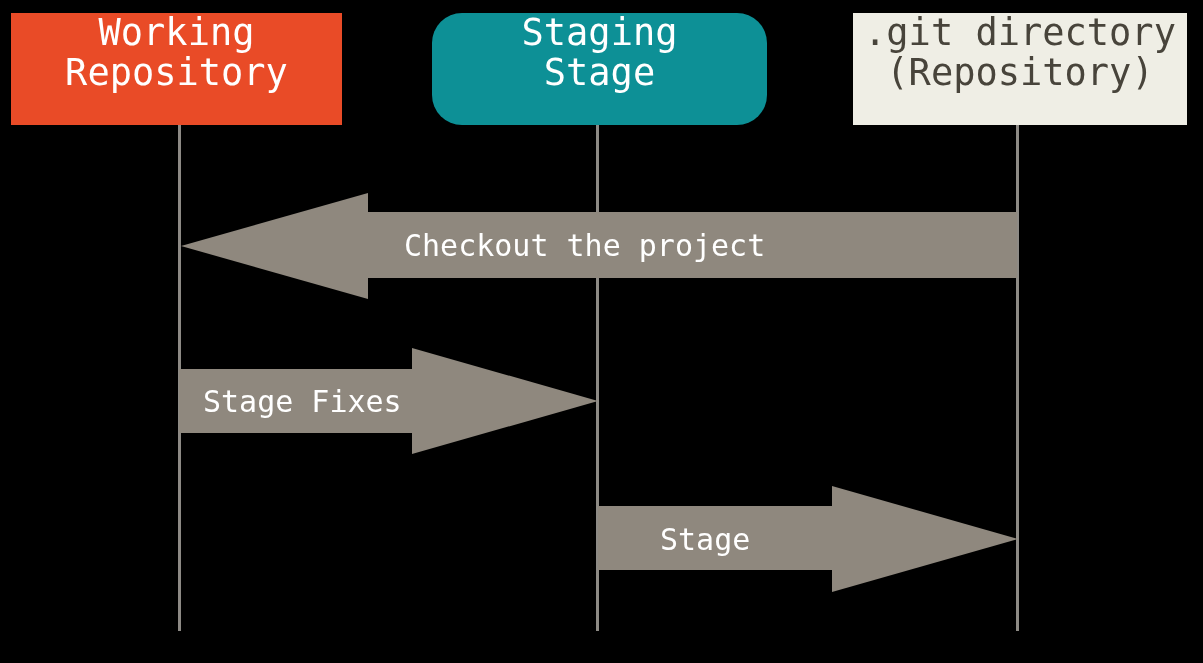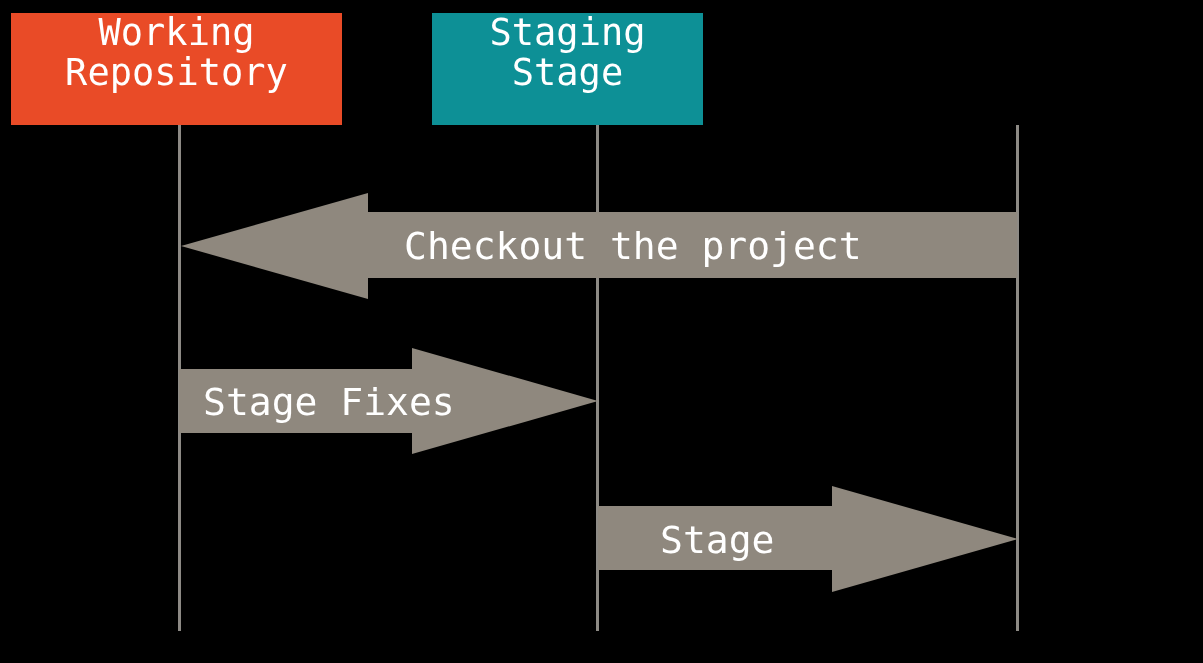--- a/index.html
+++ b/index.html
@@ -38,21 +38,21 @@
     display: flex;
     flex-direction: column;
     align-items: center;
     justify-content: flex-start;
     font-size: 37px;
     line-height: 40px;
     text-align: center;
     white-space: pre;
   }
   .box.wd  { left: 11px;  width: 331px; background: var(--working-directory-bg, #e94b27); color: var(--box-text, #fff); }
-  .box.sa  { left: 432px; width: 271px; background: var(--staging-area-bg, #0d9096);     color: var(--box-text, #fff); }
+  .box.sa  { left: 432px; width: 335px; background: var(--staging-area-bg, #0d9096);     color: var(--box-text, #fff); border-radius: 30px; }
   .box.git { left: 853px; width: 334px; background: var(--git-directory-bg, #efeee5);    color: var(--git-directory-text, #48443b); }
 
   
   .arrow-part { position: absolute; z-index: 2; }
   .shaft { background: var(--arrow-fill, #8f887e); }
 
   .head-left, .head-right {
     width: 0;
     height: 0;
     border-top: 53px solid transparent;
@@ -70,21 +70,21 @@
   .stage-head  { left: 412px; top: 348px; }
 
   
   .commit-shaft { left: 598px; top: 506px; width: 234px; height: 64px; }
   .commit-head  { left: 832px; top: 486px; }
 
   .arrow-label {
     position: absolute;
     z-index: 4;
     color: var(--arrow-text, #fff);
-    font-size: 38px;
+    font-size: 30px;
     line-height: 38px;
     white-space: pre;
   }
   .checkout-label { left: 404px; top: 227px; }
   .stage-label    { left: 203px; top: 383px; text-align: right; }
   .commit-label   { left: 660px; top: 521px; }
 </style>
 </head>
 <body>
 
@@ -95,20 +95,24 @@
   <div class="lifeline git"></div>
 
   <div class="box wd">
     <span>Working</span>
     <span>Repository</span>
   </div>
   <div class="box sa">
     <span>Staging</span>
     <span>Stage</span>
   </div>
+  <div class="box git">
+    <span>.git directory</span>
+    <span>(Repository)</span>
+  </div>
 
   <div class="arrow-part shaft checkout-shaft"></div>
   <div class="arrow-part head-left checkout-head"></div>
   <span class="arrow-label checkout-label">Checkout the project</span>
 
   <div class="arrow-part shaft stage-shaft"></div>
   <div class="arrow-part head-right stage-head"></div>
   <span class="arrow-label stage-label">Stage Fixes</span>
 
   <div class="arrow-part shaft commit-shaft"></div>

